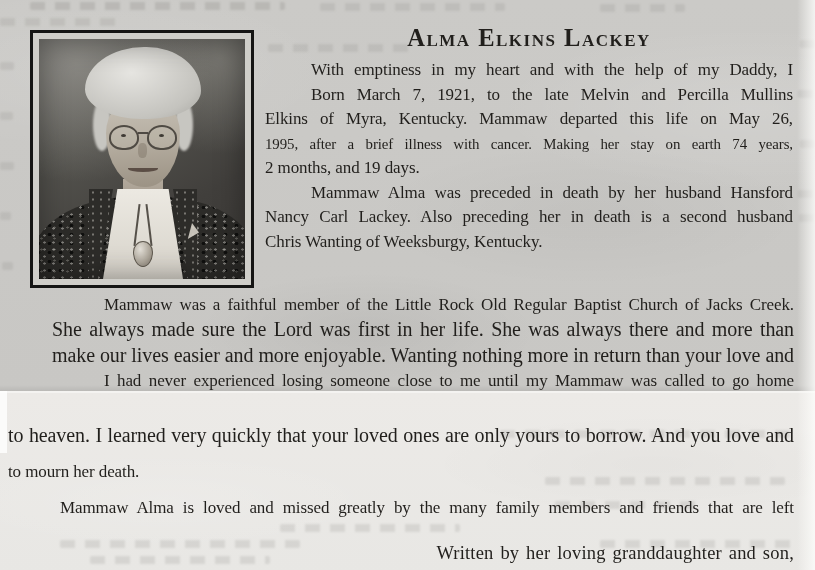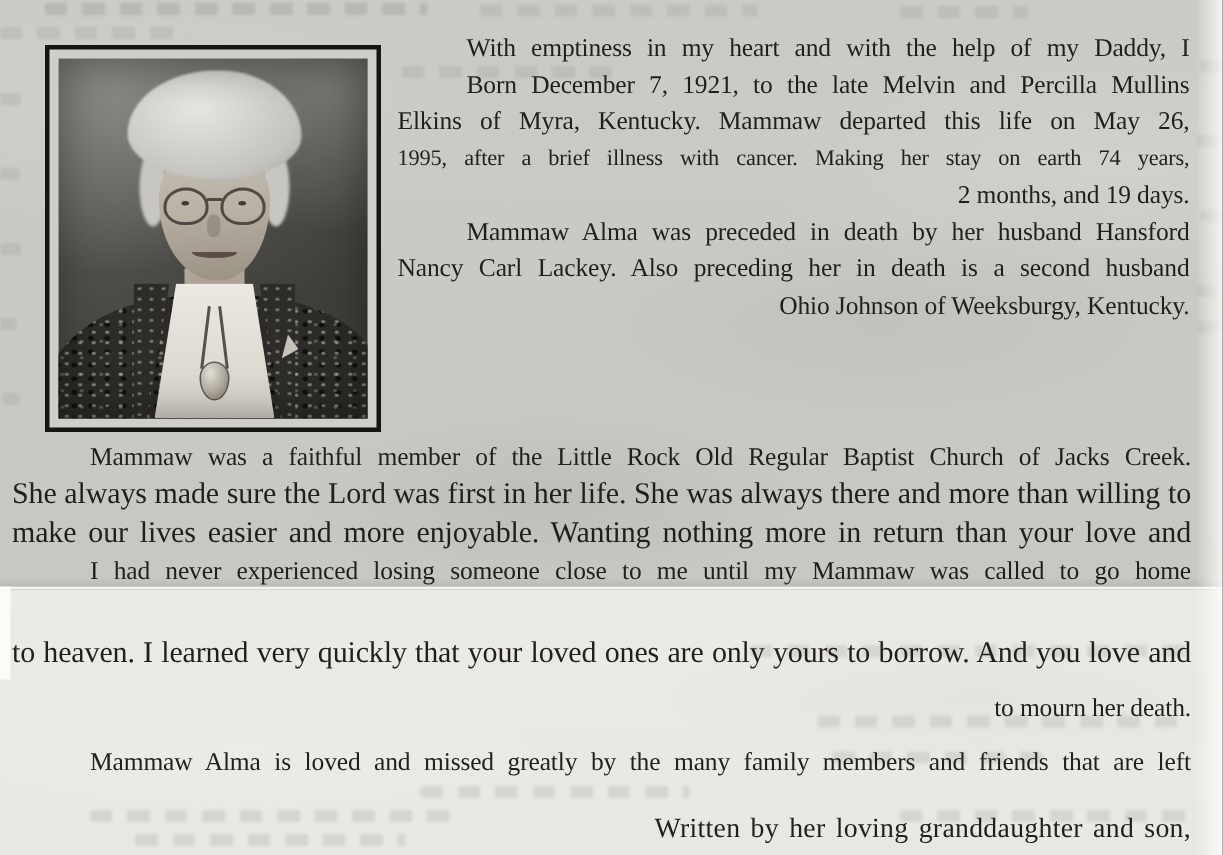--- a/index.html
+++ b/index.html
@@ -91,30 +91,30 @@
   .ph-eye.l{left:82px;} .ph-eye.r{left:120px;}
   .ph-nose{left:99px;top:104px;width:9px;height:15px;border-radius:40%;
     background:rgba(92,82,70,.28);z-index:8;}
   .ph-mouth{left:89px;top:129px;width:30px;height:4px;z-index:8;
     background:rgba(72,58,50,.8);border-radius:0 0 50% 50% / 0 0 90% 90%;}
   .ph-vignette{left:0;top:0;width:206px;height:240px;z-index:10;
     box-shadow:inset 0 0 30px rgba(0,0,0,.38);}
   
   .ln{overflow:hidden;letter-spacing:-.1px;}
   .j{text-align:justify;text-align-last:justify;}
-  .last{text-align:right;}
+  .last{text-align:left;}
   .s15{font-size:14.9px;}
   .s16{font-size:20px;}
   .col-text{position:absolute;left:265px;top:20px;width:528px;font-size:17px;}
   .col-text .ln{height:24.5px;line-height:24.5px;}
   .col-text .idt{padding-left:46px;}
   .doc-title{height:36px;line-height:36px;margin-bottom:2px;text-align:center;
     font-weight:bold;font-variant:small-caps;font-size:24.5px;letter-spacing:1.5px;}
   .full-upper{position:absolute;left:8px;top:292px;width:786px;font-size:17px;}
-  .full-upper .ln{height:25.3px;line-height:25.3px;}
+  .full-upper .ln{height:25.3px;line-height:25.3px;margin-left:44px;}
   .full-lower{position:absolute;left:8px;top:413px;width:786px;font-size:17px;}
   .full-lower .ln{height:25.8px;line-height:25.8px;margin-top:10px;}
   .idt2{padding-left:52px;}
   .attribution{position:absolute;left:8px;top:540px;width:786px;
     font-size:18.5px;text-align:right;}
   .attribution .ln{height:27px;line-height:27px;letter-spacing:.2px;word-spacing:2px;}
 </style>
 </head>
 <body>
 
@@ -167,28 +167,29 @@
       <div class="ph-bridge"></div>
       <div class="ph-eye l"></div>
       <div class="ph-eye r"></div>
       <div class="ph-nose"></div>
       <div class="ph-mouth"></div>
       <div class="ph-vignette"></div>
     </div>
   </div>
 
   <div class="col-text">
+    <div class="doc-title">Alma Elkins Lackey</div>
     <div class="ln j idt">With emptiness in my heart and with the help of my Daddy, I</div>
-    <div class="ln j idt">Born December 7, 1921, to the late Melvin and Percilla Mullins</div>
+    <div class="ln j idt">Born March 7, 1921, to the late Melvin and Percilla Mullins</div>
     <div class="ln j">Elkins of Myra, Kentucky. Mammaw departed this life on May 26,</div>
     <div class="ln j s15">1995, after a brief illness with cancer. Making her stay on earth 74 years,</div>
     <div class="ln last">2 months, and 19 days.</div>
     <div class="ln j idt">Mammaw Alma was preceded in death by her husband Hansford</div>
     <div class="ln j">Nancy Carl Lackey. Also preceding her in death is a second husband</div>
-    <div class="ln last">Ohio Johnson of Weeksburgy, Kentucky.</div>
+    <div class="ln last">Chris Wanting of Weeksburgy, Kentucky.</div>
   </div>
 
   <div class="full-upper">
     <div class="ln j idt2">Mammaw was a faithful member of the Little Rock Old Regular Baptist Church of Jacks Creek.</div>
     <div class="ln j s16">She always made sure the Lord was first in her life. She was always there and more than willing to help</div>
     <div class="ln j s16">make our lives easier and more enjoyable. Wanting nothing more in return than your love and friendship.</div>
     <div class="ln j idt2">I had never experienced losing someone close to me until my Mammaw was called to go home</div>
   </div>
 
   <div class="full-lower">

